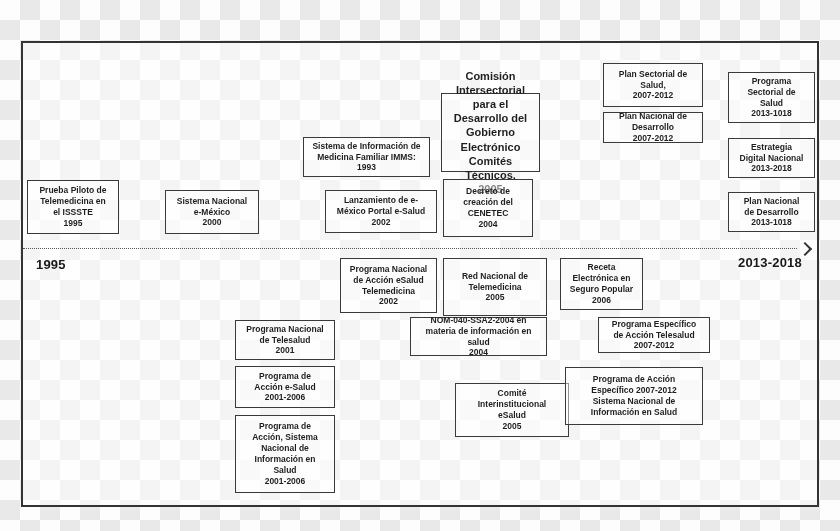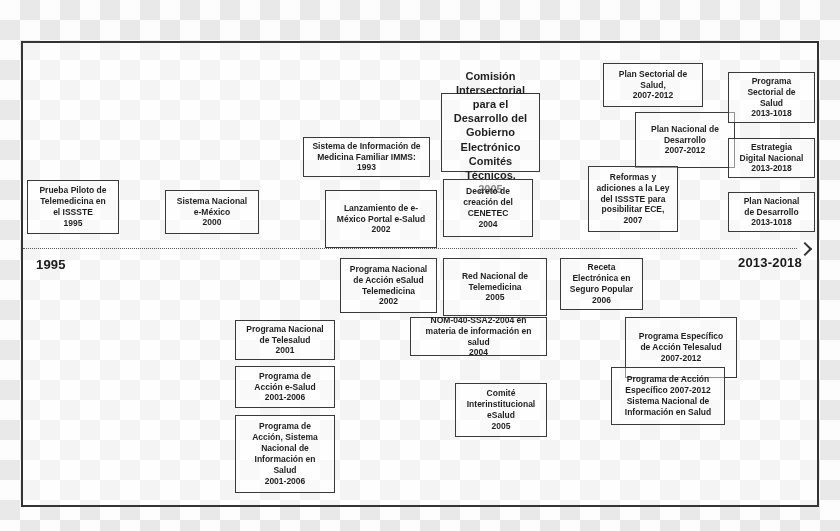--- a/index.html
+++ b/index.html
@@ -61,44 +61,39 @@
     <div class="box" style="left:4px;top:137px;width:92px;height:54px">Prueba Piloto de
 Telemedicina en
 el ISSSTE
 1995</div>
     <div class="box" style="left:142px;top:147px;width:94px;height:44px">Sistema Nacional
 e-México
 2000</div>
     <div class="box" style="left:280px;top:94px;width:127px;height:40px">Sistema de Información de
 Medicina Familiar IMMS:
 1993</div>
-    <div class="box" style="left:302px;top:147px;width:112px;height:58px">Lanzamiento de e-
+    <div class="box" style="left:302px;top:147px;width:112px;height:43px">Lanzamiento de e-
 México Portal e-Salud
 2002</div>
     <div class="box fs8" style="left:418px;top:50px;width:99px;height:79px">Comisión
 Intersectorial para el
 Desarrollo del
 Gobierno Electrónico
 Comités Técnicos.
 2005</div>
     <div class="box" style="left:420px;top:136px;width:90px;height:58px">Decreto de
 creación del
 CENETEC
 2004</div>
     <div class="box" style="left:580px;top:20px;width:100px;height:44px">Plan Sectorial de
 Salud,
 2007-2012</div>
-    <div class="box" style="left:612px;top:69px;width:100px;height:56px">Plan Nacional de
+    <div class="box" style="left:580px;top:69px;width:100px;height:31px">Plan Nacional de
 Desarrollo
 2007-2012</div>
-    <div class="box" style="left:565px;top:123px;width:90px;height:66px">Reformas y
-adiciones a la Ley
-del ISSSTE para
-posibilitar ECE,
-2007</div>
     <div class="box" style="left:705px;top:29px;width:87px;height:51px">Programa
 Sectorial de
 Salud
 2013-1018</div>
     <div class="box" style="left:705px;top:95px;width:87px;height:40px">Estrategia
 Digital Nacional
 2013-2018</div>
     <div class="box" style="left:705px;top:149px;width:87px;height:40px">Plan Nacional
 de Desarrollo
 2013-1018</div>
@@ -119,30 +114,30 @@
 de Acción eSalud
 Telemedicina
 2002</div>
     <div class="box" style="left:420px;top:215px;width:104px;height:58px">Red Nacional de
 Telemedicina
 2005</div>
     <div class="box" style="left:387px;top:274px;width:137px;height:39px">NOM-040-SSA2-2004 en
 materia de información en
 salud
 2004</div>
-    <div class="box" style="left:432px;top:340px;width:92px;height:54px">Comité
+    <div class="box" style="left:432px;top:340px;width:114px;height:54px">Comité
 Interinstitucional
 eSalud
 2005</div>
     <div class="box" style="left:537px;top:215px;width:83px;height:52px">Receta
 Electrónica en
 Seguro Popular
 2006</div>
-    <div class="box" style="left:602px;top:274px;width:112px;height:61px">Programa Específico
+    <div class="box" style="left:575px;top:274px;width:112px;height:36px">Programa Específico
 de Acción Telesalud
 2007-2012</div>
-    <div class="box" style="left:588px;top:324px;width:114px;height:58px">Programa de Acción
+    <div class="box" style="left:542px;top:324px;width:138px;height:58px">Programa de Acción
 Específico 2007-2012
 Sistema Nacional de
 Información en Salud</div>
 
   </div>
 </div>
 
 </body></html>

